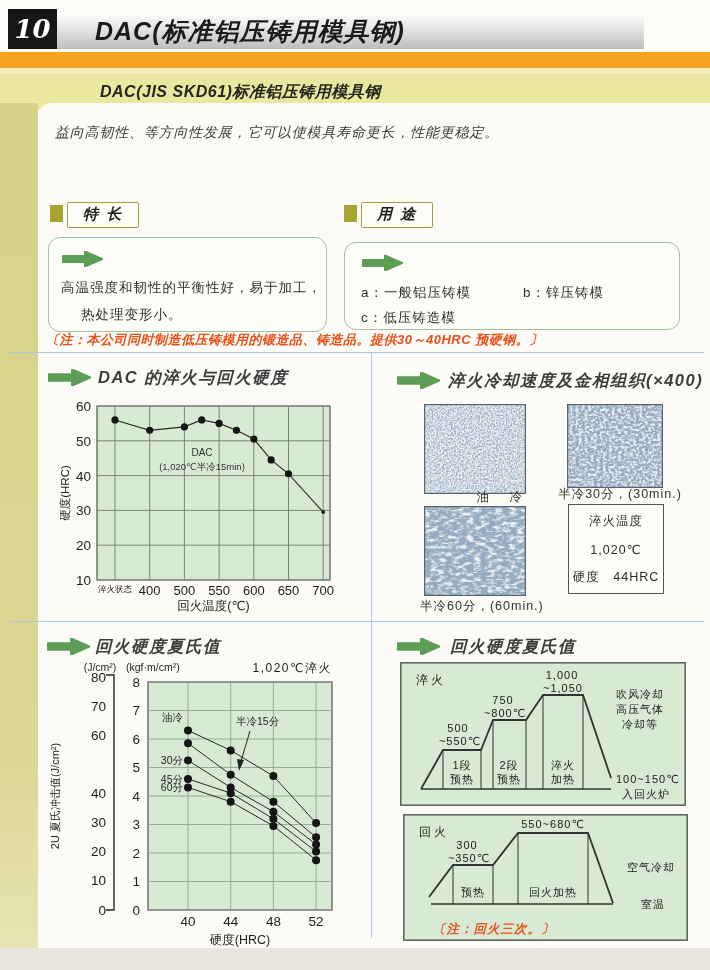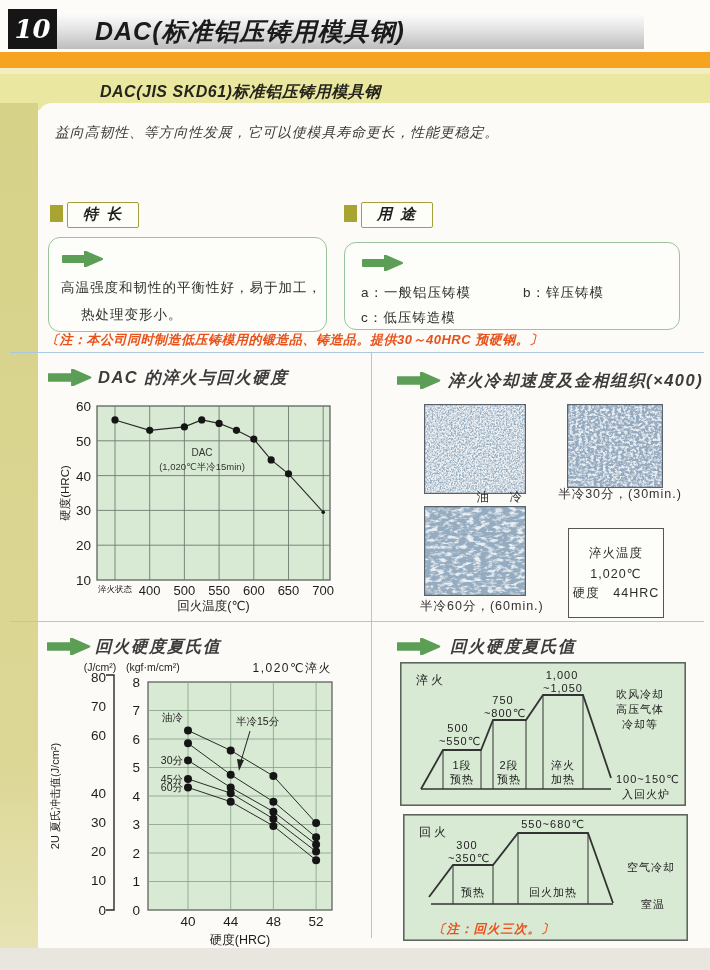--- a/index.html
+++ b/index.html
@@ -41,21 +41,21 @@
     letter-spacing:0.5px;white-space:nowrap;}
   
   .hdiv{height:1px;background:var(--divider-blue,#a9c9e2);}
   .vdiv{width:1px;background:var(--divider-blue,#a9c9e2);}
   
   .qtitle{font-size:16.5px;font-weight:bold;font-style:italic;color:#3c3c3c;
     letter-spacing:1.5px;white-space:nowrap;}
   
   .mlabel{font-size:12.5px;color:#333;letter-spacing:1px;white-space:nowrap;}
   .infobox{border:1.3px solid #555;background:#fdfdfa;display:flex;flex-direction:column;
-    align-items:center;justify-content:center;gap:4px;font-size:12.5px;color:#2c2c2c;letter-spacing:1px;margin-top:24px;}
+    align-items:center;justify-content:center;gap:12px;font-size:12.5px;color:#2c2c2c;letter-spacing:1px;}
   svg text{font-family:"Liberation Sans","DejaVu Sans",sans-serif;}
   .hp text{fill:#222;font-size:11px;letter-spacing:1px;}
   .hp .big{font-size:12px;letter-spacing:3px;}
   .hp .orange{fill:var(--note-red,#e8521a);font-style:italic;font-weight:bold;font-size:12.5px;}
 </style>
 </head>
 <body>
 
 <svg width="0" height="0" style="position:absolute">
   <defs>

